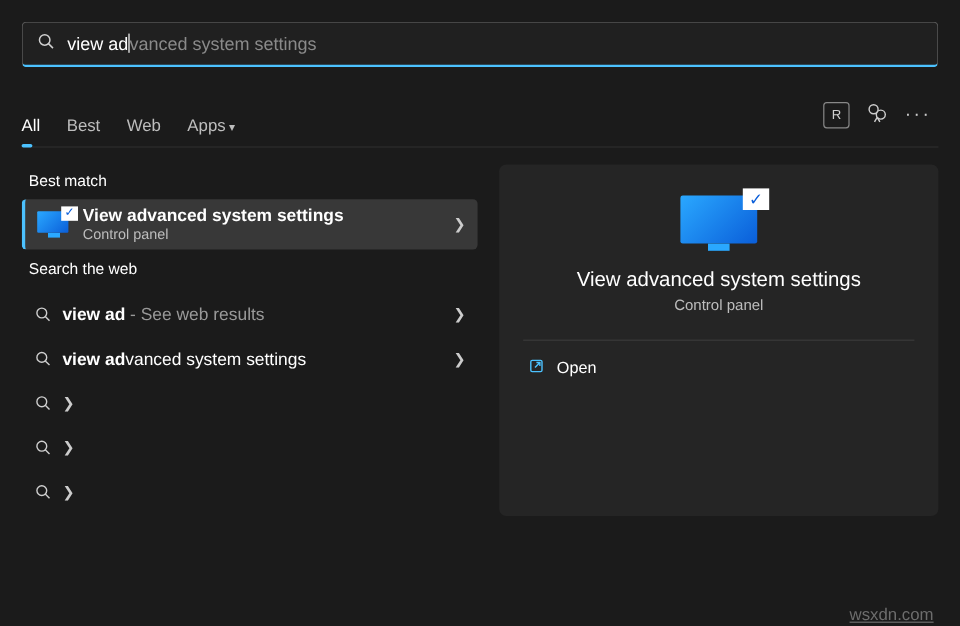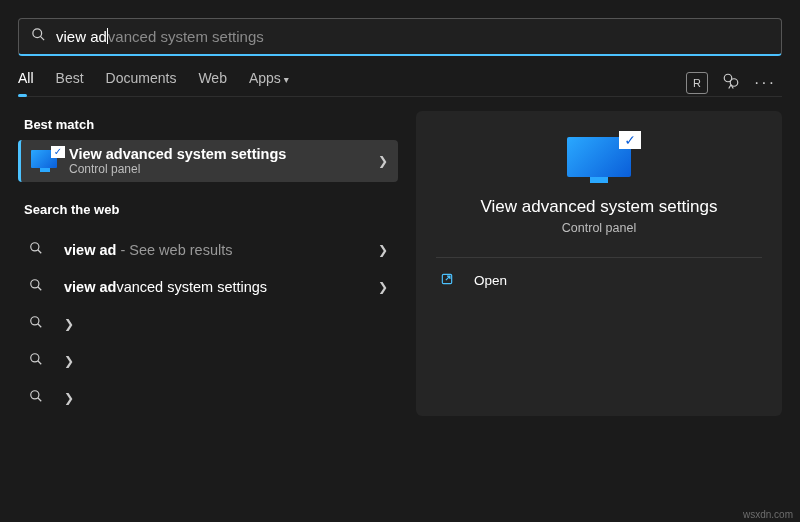--- a/index.html
+++ b/index.html
@@ -6,66 +6,66 @@
 body { background: #1b1b1b; width: 800px; height: 522px; overflow: hidden; position: relative; color: #fff; }
 
 .search-wrap { padding: 18px 18px 0 18px; }
 .search-box { display: flex; align-items: center; background: #202020; border: 1px solid #555; border-bottom: 2px solid #4cc2ff; border-radius: 4px; height: 38px; padding: 0 12px; }
 .search-box .si { color: #cfcfcf; margin-right: 10px; }
 .blink { display:inline-block; width:1px; height:16px; background:#fff; margin:0 0 -2px 0; animation: b 1s steps(1) infinite; }
 @keyframes b { 50% { opacity:0; } }
 
 .tabs-row { display: flex; align-items: center; padding: 14px 18px 0 18px; font-size: 14px; color: #bdbdbd; }
 .tabs { display: flex; gap: 22px; }
-.tab { padding-bottom: 10px; cursor: pointer; }
+.tab { padding-bottom: 10px; cursor: pointer; margin-top: 26px; }
 .tab.active { color: #fff; position: relative; }
 .tab.active::after { content:""; position:absolute; left:0; right:40%; bottom:-1px; height:3px; background:#4cc2ff; border-radius:2px; }
 .tab.more::after { content:" \25BE"; color:#bdbdbd; font-size:10px; }
 .spacer { flex: 1; }
 .rbox { display: flex; align-items: center; gap: 14px; padding-right: 6px; }
 .r-avatar { width: 22px; height: 22px; border: 1px solid #888; border-radius: 3px; color:#d0d0d0; font-size: 11px; display:flex; align-items:center; justify-content:center; }
 .r-ic { color:#ccc; font-size:16px; cursor:pointer; }
 
 .hsep { height:1px; background:#2e2e2e; margin: 0 18px; }
 
 .cols { display:flex; padding: 14px 18px 0 18px; gap: 18px; align-items: stretch; }
 .left { width: 380px; }
 .right { flex: 1; background: #252525; border-radius: 6px; padding: 22px 20px; }
 
-.sec-h { font-size: 13px; font-weight: 700; color: #fff; padding: 6px 6px 8px 6px; }
+.sec-h { font-size: 13px; font-weight: 400; color: #fff; padding: 6px 6px 8px 6px; }
 
 .bm { display:flex; align-items:center; background:#383838; border-radius:4px; padding:6px 10px; border-left: 3px solid #4cc2ff; gap:10px; }
 .bm .mon { width:28px; height:22px; position:relative; }
 .mon .scr { width:26px; height:18px; background: linear-gradient(135deg,#2aa8ff,#0a5ed9); border-radius:1px; position:relative; }
 .mon .chk { position:absolute; top:-4px; right:-6px; width:14px; height:12px; background:#fff; color:#0a5ed9; font-size:10px; text-align:center; line-height:12px; }
 .mon .stand { width:10px; height:4px; background:#2aa8ff; margin: 0 auto; }
 .bm .txts { display:flex; flex-direction:column; }
 .bm .t1 { font-size:14.5px; font-weight:600; }
 .bm .t2 { font-size:12px; color:#bdbdbd; }
 .bm .chev { margin-left:auto; color:#ccc; font-size:12px; }
 
 .ws-list { margin-top: 6px; }
-.ws-item { display:flex; align-items:center; padding: 10px 10px; gap:20px; cursor:pointer; }
+.ws-item { display:flex; align-items:flex-start; padding: 10px 10px; gap:8px; cursor:pointer; }
 .ws-item .si2 { color:#cfcfcf; font-size:14px; width:16px; text-align:center; }
 .ws-item .txt { font-size:14.5px; color:#fff; flex:1; }
 .ws-item .sub { color:#999; }
 .ws-item .chev { color:#ccc; font-size:12px; }
 
 .right-inner { display:flex; flex-direction:column; align-items:center; }
 .big-mon { width:64px; height:46px; position:relative; margin-top:4px; }
 .big-mon .scr2 { width:64px; height:40px; background: linear-gradient(135deg,#2aa8ff,#0a5ed9); border-radius:2px; }
 .big-mon .chk2 { position:absolute; top:-6px; right:-10px; width:22px; height:18px; background:#fff; color:#0a5ed9; font-size:14px; text-align:center; line-height:18px; }
 .big-mon .stand2 { width:18px; height:6px; background:#2aa8ff; margin: 0 auto; }
 .rtitle { font-size:17px; margin-top:14px; text-align:center; }
 .rsub { font-size:12.5px; color:#bdbdbd; margin-top:4px; }
 .rsep { height:1px; background:#3a3a3a; align-self:stretch; margin: 22px 0 10px 0; }
-.open-row { align-self:stretch; display:flex; align-items:center; gap:20px; padding:4px 4px; cursor:pointer; font-size:13.5px; }
+.open-row { align-self:stretch; display:flex; align-items:center; gap:10px; padding:4px 4px; cursor:pointer; font-size:13.5px; }
 .open-ic { color:#4cc2ff; font-size:14px; }
 
-.wm { position:absolute; right:7px; bottom:2px; font-size:10px; color:#6d6d6d; }
+.wm { position:absolute; right:22px; bottom:2px; font-size:14px; color:#6d6d6d;text-decoration:underline; }
 
 b.hl { font-weight:600; }
 </style>
 </head>
 <body>
 
 <div class="search-wrap">
   <div class="search-box">
     <span class="si">
       <svg width="15" height="15" viewBox="0 0 24 24" fill="none" stroke="currentColor" stroke-width="2">
@@ -76,21 +76,20 @@
     <div style="flex:1;font-size:15px;color:#fff;">
       <span>view ad</span><span class="blink"></span><span style="color:#8a8a8a;">vanced system settings</span>
     </div>
   </div>
 </div>
 
 <div class="tabs-row">
   <div class="tabs">
     <div class="tab active">All</div>
     <div class="tab">Best</div>
-    <div class="tab">Documents</div>
     <div class="tab">Web</div>
     <div class="tab more">Apps</div>
   </div>
   <div class="spacer"></div>
   <div class="rbox">
     <div class="r-avatar">R</div>
     <span class="r-ic">
       <svg width="18" height="18" viewBox="0 0 24 24" fill="none" stroke="currentColor" stroke-width="1.6">
           <circle cx="8" cy="8" r="5"></circle>
           <circle cx="16" cy="14" r="5"></circle>
@@ -113,21 +112,21 @@
       </div>
       <div class="txts">
         <div class="t1">
           <b class="hl">View ad</b><span>vanced system settings</span>
         </div>
         <div class="t2">Control panel</div>
       </div>
       <span class="chev">❯</span>
     </div>
 
-    <div class="sec-h" style="margin-top:14px;">Search the web</div>
+    <div class="sec-h" style="margin-top:2px;">Search the web</div>
     <div class="ws-list">
 
     <div class="ws-item">
           <span class="si2"><svg width="14" height="14" viewBox="0 0 24 24" fill="none" stroke="currentColor" stroke-width="2">
               <circle cx="10" cy="10" r="7"></circle>
               <line x1="21" y1="21" x2="15" y2="15"></line>
             </svg></span>
           <span class="txt"><b class="hl">view ad</b><span class="sub"> - See web results</span></span>
           <span class="chev">❯</span>
         </div>

